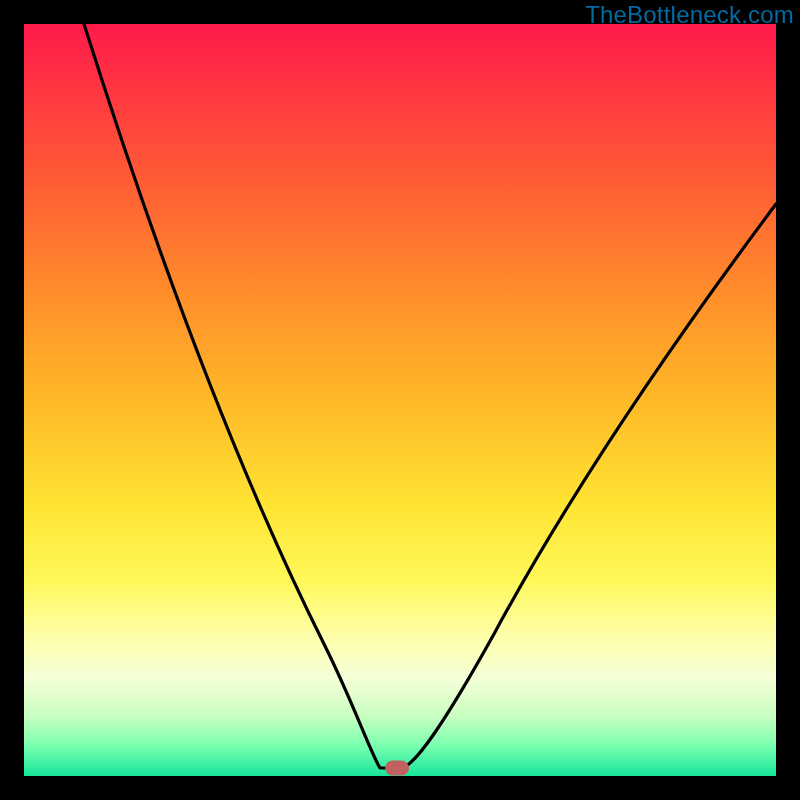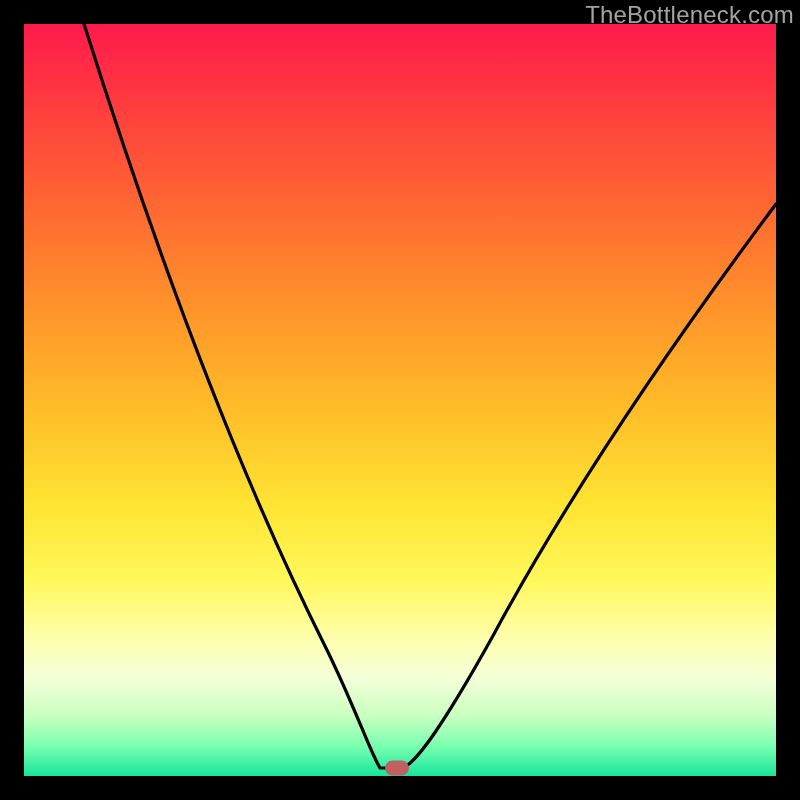--- a/index.html
+++ b/index.html
@@ -59,21 +59,21 @@
     width: 24px;
     height: 15px;
     border-radius: 8px;
     background: #c16060;
     transform: translate(-50%, -50%);
   }
   .watermark {
     position: absolute;
     top: 1px;
     right: 6px;
-    color: #a3a3a3;
+    color: #0369a1;
     font-size: 24px;
     letter-spacing: 0.2px;
     font-weight: 500;
   }
 </style>
 </head>
 <body>
 
 <div class="frame">
 

